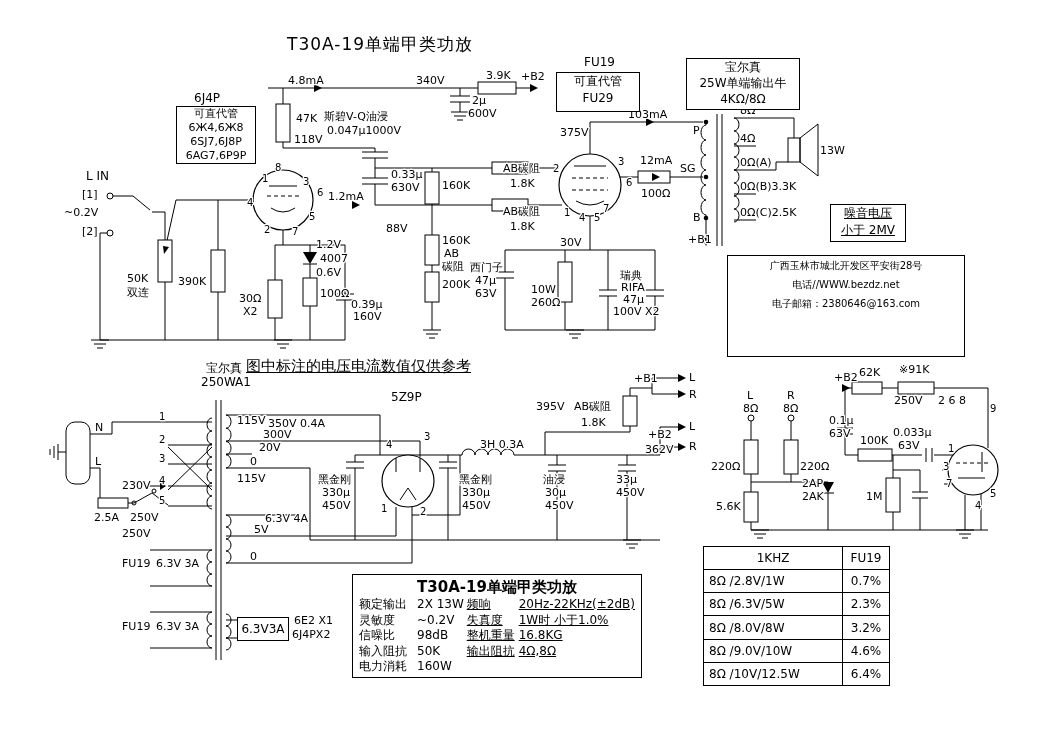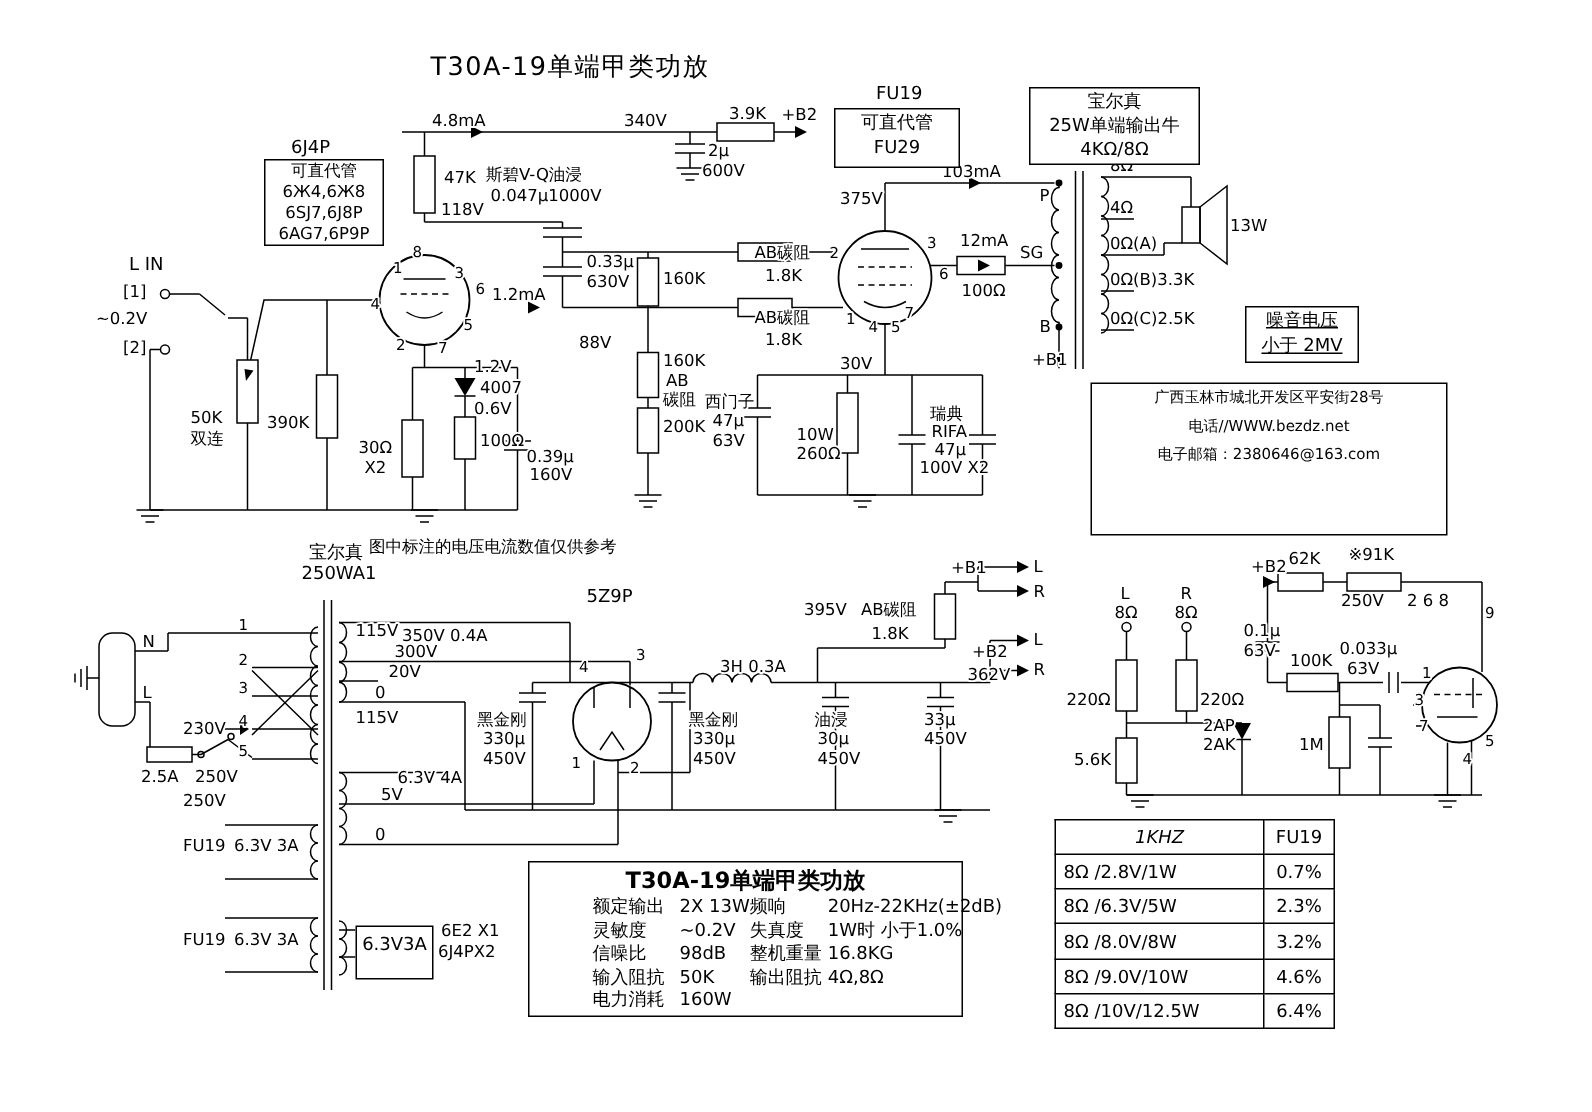--- a/index.html
+++ b/index.html
@@ -13,34 +13,34 @@
   svg .f{fill:#000;stroke:none;}
   svg .tube{fill:#fff;stroke:#000;stroke-width:1.2;}
   svg text{fill:#000;paint-order:stroke;stroke:#fff;stroke-width:2.5px;stroke-linejoin:round;
            font-family:"DejaVu Sans","Liberation Sans",sans-serif;}
   .box{border:1px solid #000;background:#fff;text-align:center;}
   .t11{font-size:11px;line-height:14px;}
   .t12{font-size:12px;line-height:17px;}
   .page-title{font-size:17px;letter-spacing:1px;white-space:nowrap;}
   .company .big{font-size:17px;font-weight:bold;line-height:26px;white-space:nowrap;}
   .company .ln{font-size:10px;line-height:19px;white-space:nowrap;}
-  .note{font-size:11px;white-space:nowrap;}
+  .note{font-size:15px;white-space:nowrap;text-decoration:underline;}
   .spec{padding:2px 6px;text-align:left;}
   .spec-title{text-align:center;font-size:15px;font-weight:bold;line-height:20px;white-space:nowrap;}
   .spec-cols{display:flex;}
-  .spec-left{width:122px;margin-left:36px;}
-  .spec-right{flex:1;}
+  .spec-left{width:122px;}
+  .spec-right{flex:1;text-decoration:underline;}
   .srow{display:flex;font-size:12px;line-height:15.5px;white-space:nowrap;}
   .slab{flex:0 0 58px;}
   .slab2{flex:0 0 52px;}
   .dtab{border-collapse:collapse;width:100%;height:100%;font-size:12px;table-layout:fixed;}
   .dtab th,.dtab td{border:1px solid #000;padding:0 5px;white-space:nowrap;font-weight:normal;}
   .dtab .c0{width:128px;text-align:left;}
   .dtab .v{text-align:center;}
-  .dtab th.c0{text-align:center;font-style:italic;}
+  .dtab th.c0{text-align:center;}
 </style>
 </head>
 <body>
 
 <div class="canvas">
 
   <svg id="schematic" width="1061" height="741" viewBox="0 0 1061 741">
     <defs>
       <g id="gnd">
           <path class="w" d="M-9,0 H9 M-6,4 H6 M-3,8 H3"></path>
@@ -351,21 +351,21 @@
   </div>
 
   <div class="abs box company" style="left:727px;top:255px;width:238px;height:102px;">
     <div class="ln">广西玉林市城北开发区平安街28号</div>
     <div class="ln">电话//WWW.bezdz.net</div>
     <div class="ln">电子邮箱：2380646@163.com</div>
   </div>
 
   <div class="abs note" style="left:246px;top:357px;">图中标注的电压电流数值仅供参考</div>
 
-  <div class="abs box t12" style="left:237px;top:617px;width:52px;height:36px;line-height:22px;">
+  <div class="abs box t12" style="left:237px;top:617px;width:52px;height:24px;line-height:22px;">
     <div>6.3V3A</div>
   </div>
 
   <div class="abs box spec" style="left:352px;top:574px;width:290px;height:104px;">
     <div class="spec-title">T30A-19单端甲类功放</div>
     <div class="spec-cols">
       <div class="spec-left">
         <div class="srow">
             <span class="slab">额定输出</span>
             <span>2X 13W</span>

